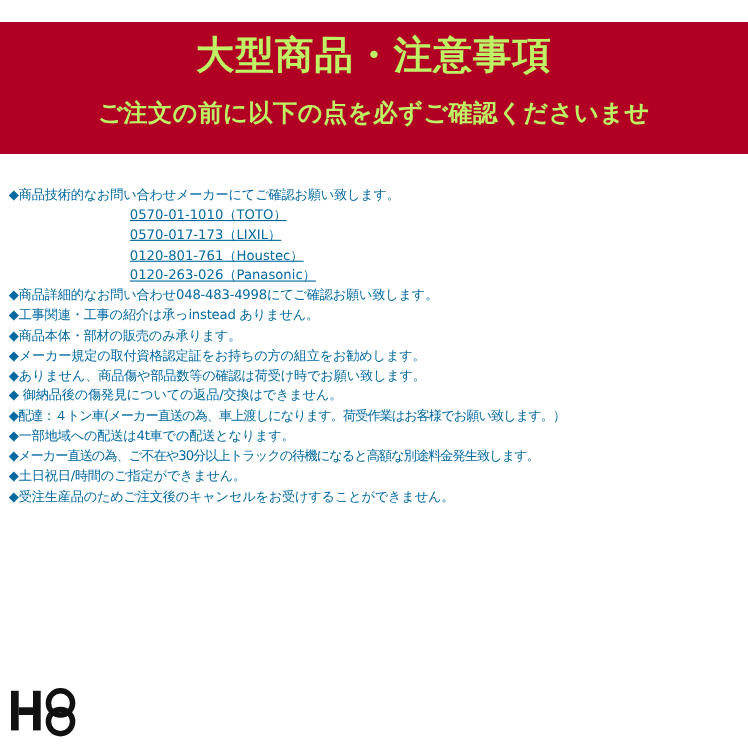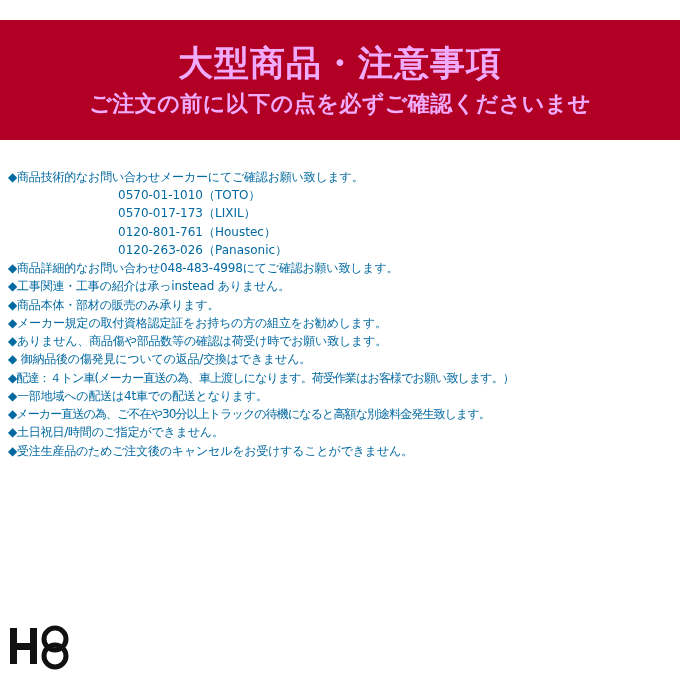--- a/index.html
+++ b/index.html
@@ -36,35 +36,35 @@
     left: 0;
     top: 0;
     width: 680px;
     height: 120px;
     display: flex;
     flex-direction: column;
     align-items: center;
     justify-content: center;
   }
   .banner-title {
-    color: #f0abfc;
+    color: #bef264;
     font-size: 35px;
     font-weight: bold;
     letter-spacing: 1px;
     line-height: 1.1;
     margin: 0 0 10px 0;
     white-space: nowrap;
   }
   .banner-sub {
-    color: #f0abfc;
+    color: #bef264;
     font-size: 22px;
     font-weight: bold;
     letter-spacing: 0.5px;
     line-height: 1.1;
-    margin: 0;
+    margin: 12px;
     white-space: nowrap;
   }
 
   
   .content {
     position: absolute;
     left: 0;
     top: 150px;
     width: 680px;
     padding: 18px 8px 0 8px;
@@ -73,20 +73,21 @@
   .line {
     font-size: 12px;
     color: #0369a1;
     line-height: 1.52;
     white-space: nowrap;
     letter-spacing: -0.2px;
   }
   .line.indent {
     padding-left: 110px;
     letter-spacing: 0px;
+    text-decoration: underline;
   }
   .line.tight {
     letter-spacing: -0.9px;
   }
 
   
   .logo {
     position: absolute;
     left: 8px;
     bottom: 10px;

